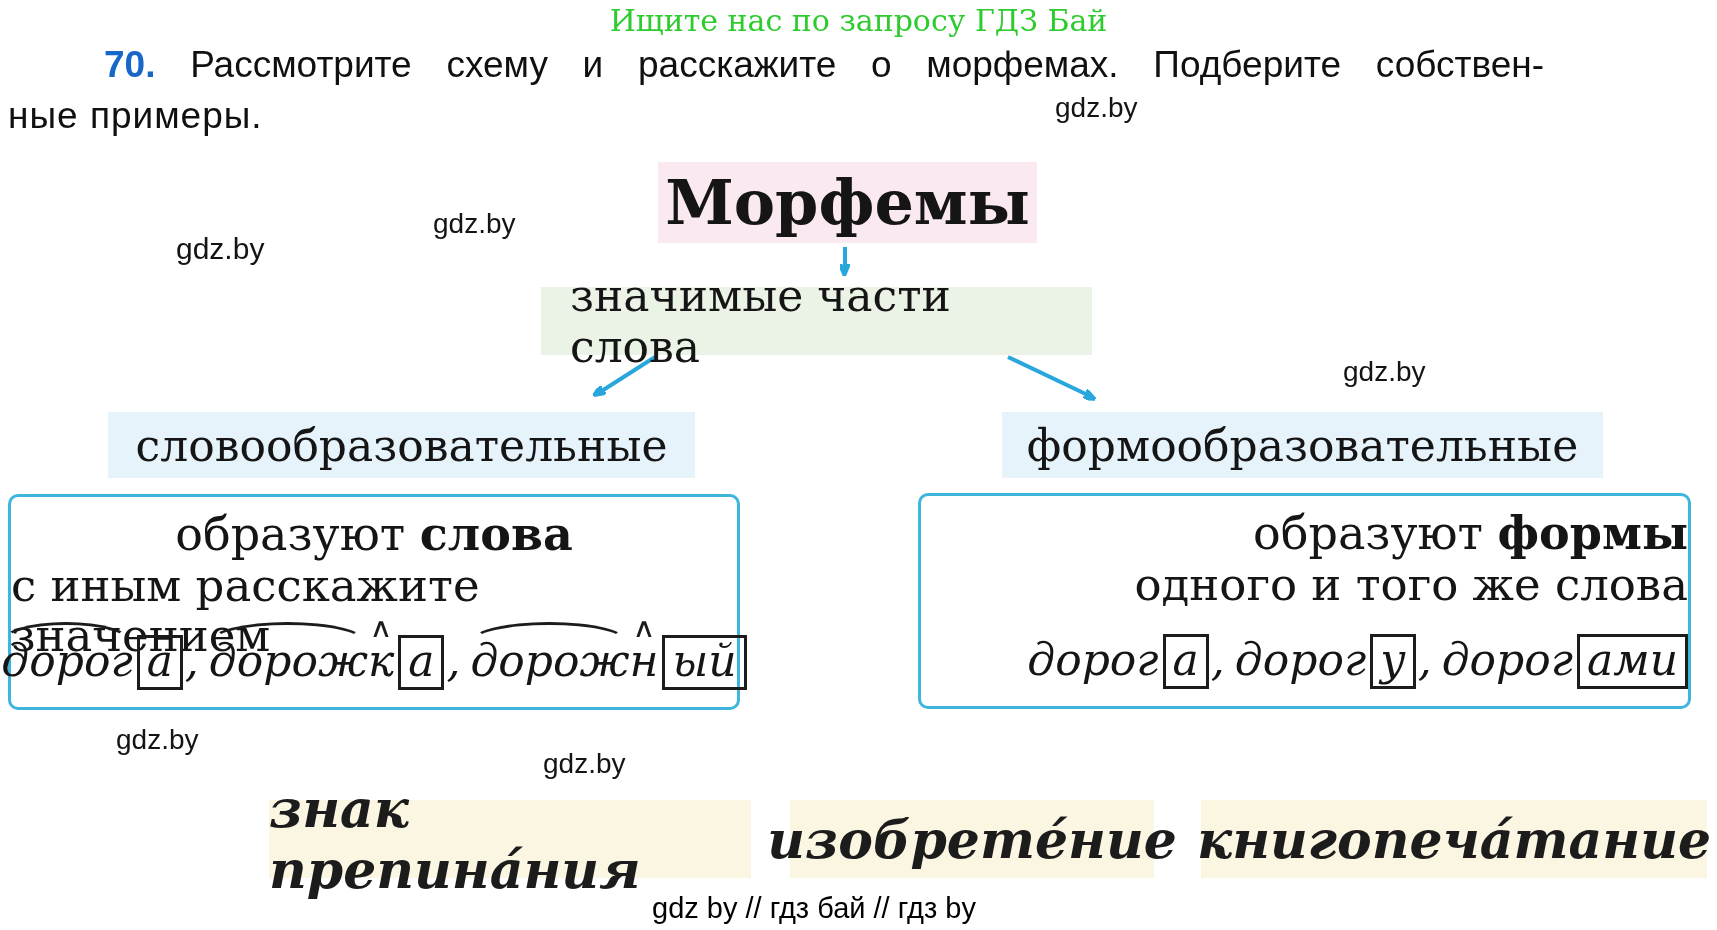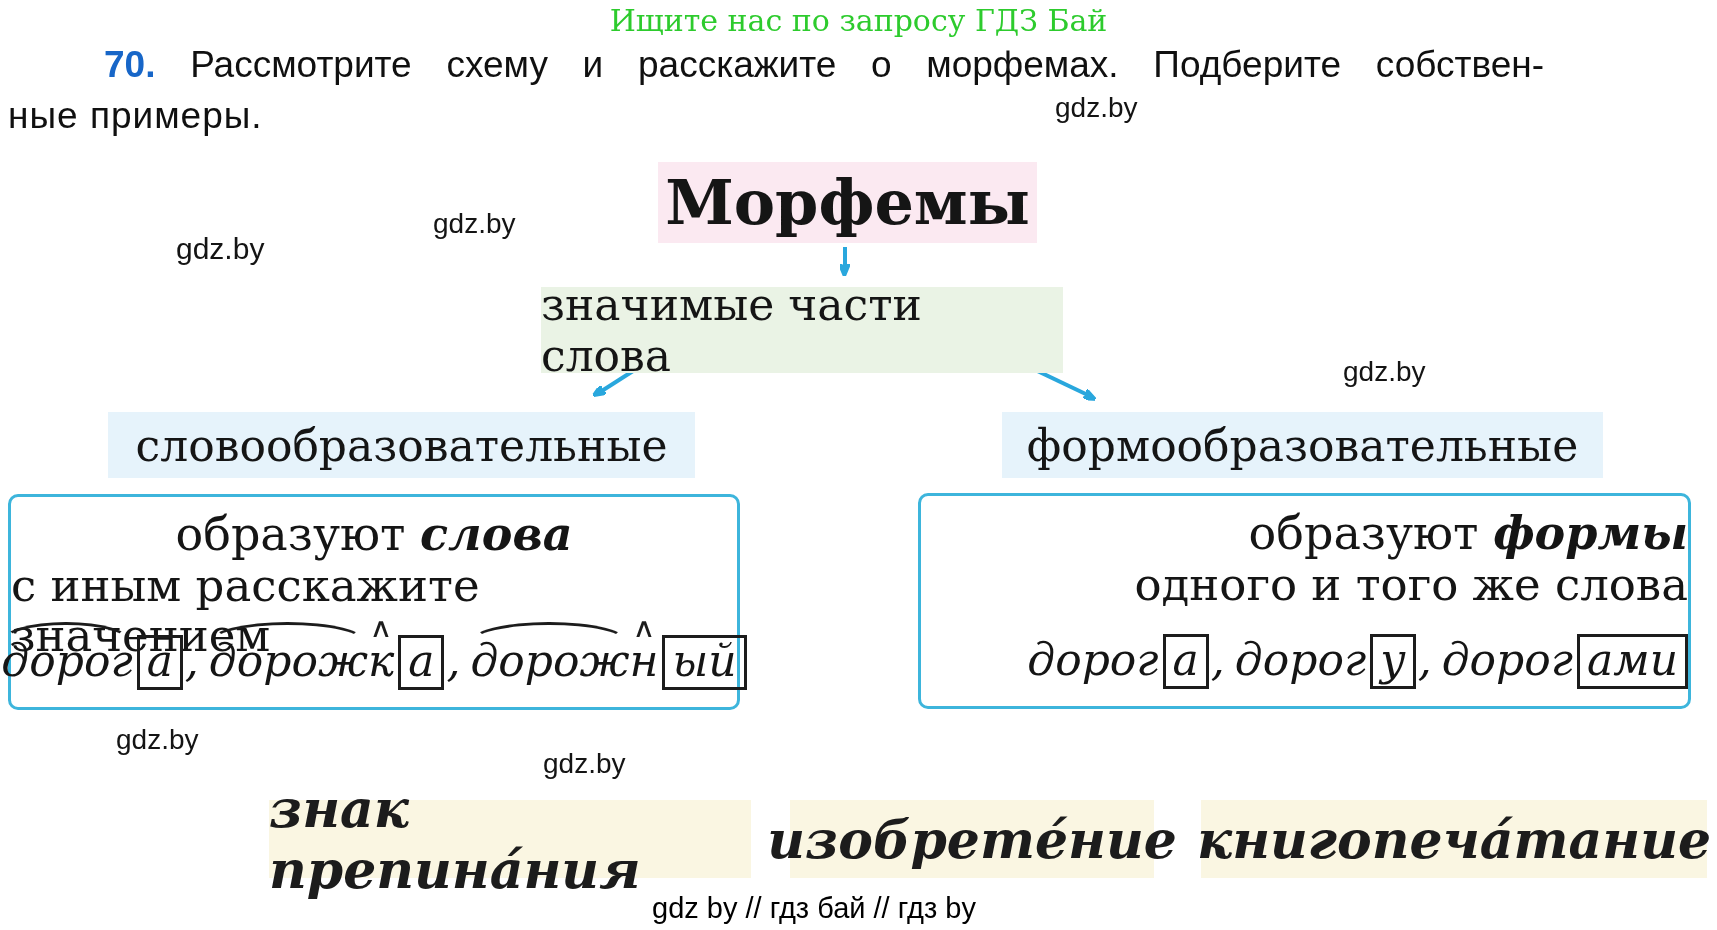--- a/index.html
+++ b/index.html
@@ -24,31 +24,31 @@
   .wm-d{left:1343px;top:356px;}
   .wm-e{left:950px;top:516px;}
   .wm-f{left:1426px;top:602px;}
   .wm-g{left:116px;top:724px;}
   .wm-h{left:543px;top:748px;}
 
   
   .sbox{position:absolute;display:flex;align-items:center;justify-content:center;}
   .title-box{left:658px;top:162px;width:379px;height:81px;background:#fbe9f1;
              font-size:62px;font-weight:bold;}
-  .def-box{left:541px;top:287px;width:522px;height:86px;background:#eaf3e5;font-size:44px;}
+  .def-box{left:541px;top:287px;width:522px;height:68px;background:#eaf3e5;font-size:44px;padding-left:29px;}
   .branch-left{left:108px;top:412px;width:587px;height:66px;background:#e6f3fb;font-size:44px;}
   .branch-right{left:1002px;top:412px;width:601px;height:66px;background:#e6f3fb;font-size:44px;text-align:center;}
 
   .card{position:absolute;border:3px solid #3db5dc;border-radius:10px;background:#ffffff;
         display:flex;flex-direction:column;align-items:center;}
   .card-left{left:8px;top:494px;width:726px;height:210px;}
   .card-right{left:918px;top:493px;width:767px;height:210px;align-items:flex-end;}
   .card .l1{margin-top:10px;font-size:46px;height:54px;line-height:54px;}
   .card .l2{font-size:45px;height:50px;line-height:50px;}
-  .em{font-weight:bold;font-style:italic;}
+  .em{font-weight:bold;}
 
   
   .ex-row{display:flex;align-items:baseline;justify-content:center;margin-top:24px;
           font-style:italic;font-size:44px;line-height:1.15;}
   .wgroup{display:inline-flex;align-items:baseline;position:relative;}
   .seg{position:relative;display:inline-block;}
   .seg.arc::before{content:"";position:absolute;left:0px;right:2px;top:-14px;height:17px;
        border-top:3px solid #1c1c1c;border-left:3px solid transparent;border-right:3px solid transparent;
        border-radius:50% 50% 0 0 / 100% 100% 0 0;}
   .caret-mark{position:absolute;top:-24px;left:50%;transform:translateX(-50%) scaleY(0.85);

